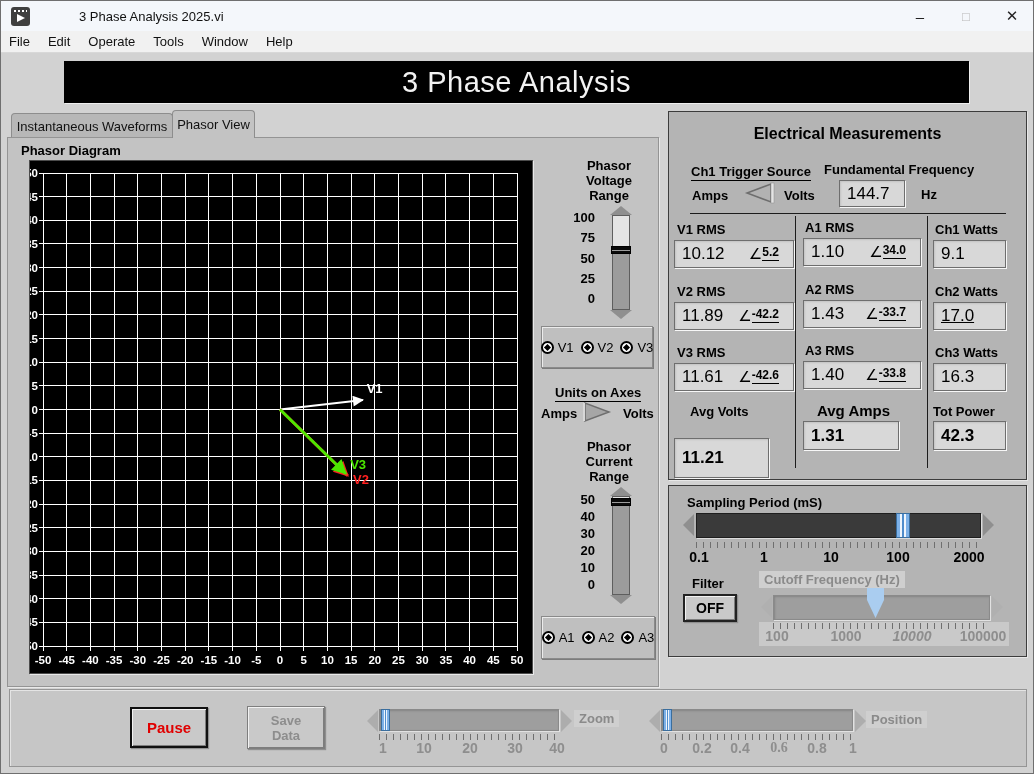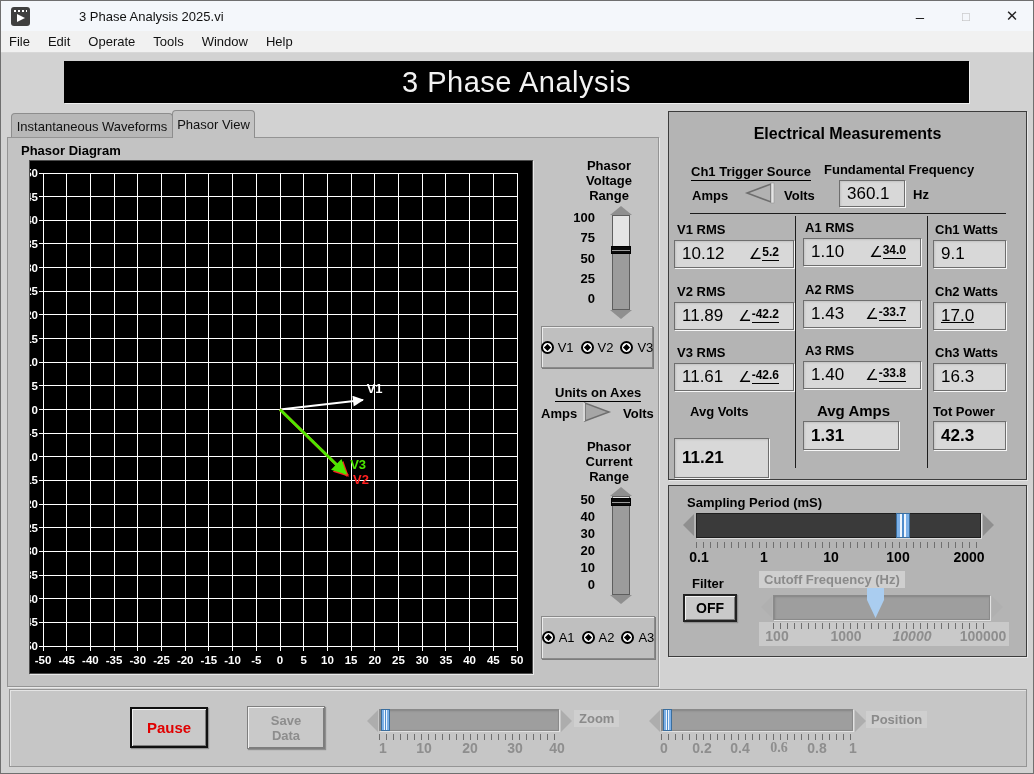--- a/index.html
+++ b/index.html
@@ -345,23 +345,23 @@
     <span class="lbl underlined" style="left:22px;top:52px;">Ch1 Trigger Source</span>
     <span class="lbl" style="left:23px;top:76px;">Amps</span>
     <svg style="position:absolute;left:72px;top:67px;" width="38" height="28">
       <polygon points="30,5 30,23 6,14" fill="#b2b2b2" stroke="#6e6e6e" stroke-width="1.5"></polygon>
       <rect x="30" y="4" width="3" height="20" fill="#e4e4e4" stroke="#8a8a8a" stroke-width="0.5"></rect>
     </svg>
     <span class="lbl" style="left:115px;top:76px;">Volts</span>
 
     <span class="lbl" style="left:155px;top:50px;">Fundamental Frequency</span>
     <div class="display" style="left:170px;top:68px;width:66px;height:27px;">
-        <span>360.1</span>
-      </div>
-    <span class="lbl" style="left:244px;top:75px;">Hz</span>
+        <span>144.7</span>
+      </div>
+    <span class="lbl" style="left:252px;top:75px;">Hz</span>
 
     <div class="hline" style="left:21px;top:101px;width:316px;"></div>
     <div class="vline" style="left:126px;top:104px;height:252px;"></div>
     <div class="vline" style="left:258px;top:104px;height:252px;"></div>
 
     <span class="lbl" style="left:8px;top:110px;">V1 RMS</span>
     <div class="display" style="left:5px;top:128px;width:120px;height:28px;">
       <span>10.12</span>
       <span class="ang">∠<b>5.2</b></span>
     </div>

